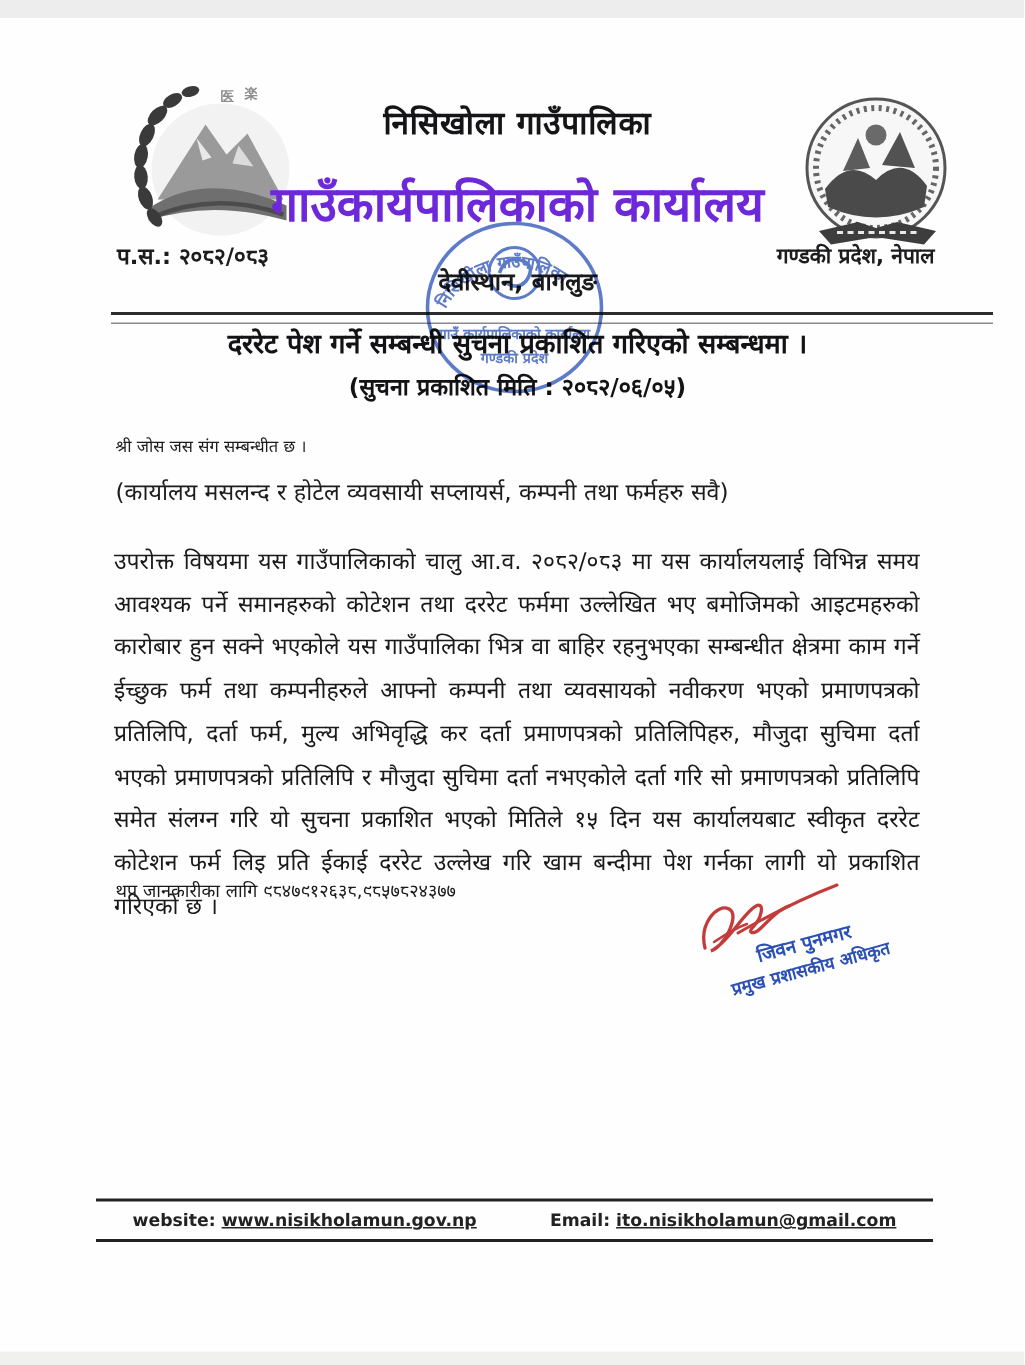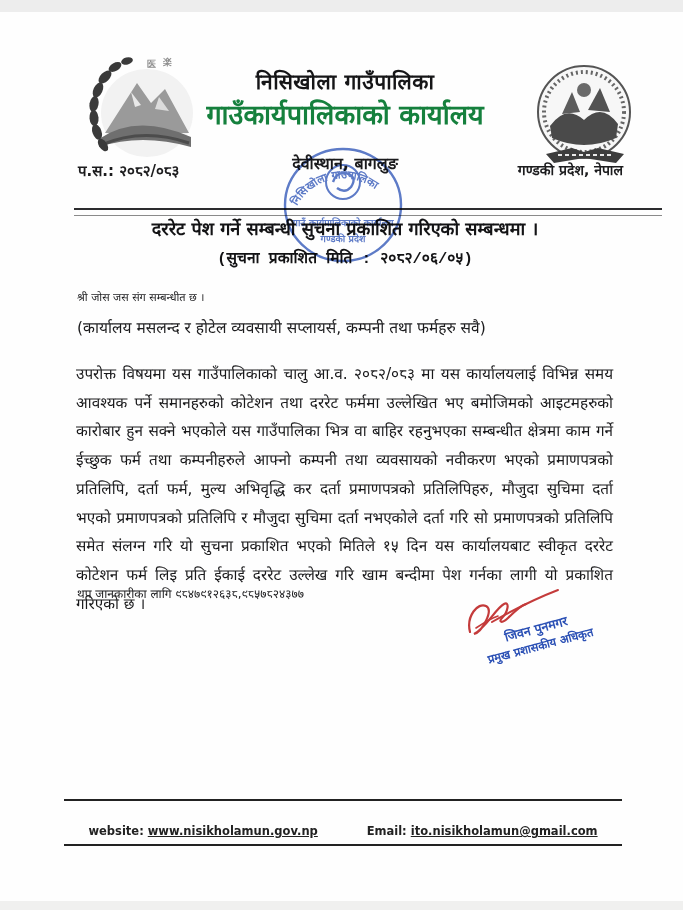--- a/index.html
+++ b/index.html
@@ -11,33 +11,33 @@
   .edge-top{top:0;height:12px;}
   .edge-bottom{top:901px;height:9px;background:#f0f0ef;}
 
   .page{position:absolute;left:0;top:12px;width:683px;height:889px;background:#fefefe;}
 
   
   .logo-left{position:absolute;left:85px;top:43px;width:112px;height:110px;}
   .logo-right{position:absolute;left:532px;top:50px;width:106px;height:120px;}
   .head-center{position:absolute;left:170px;top:55px;width:350px;text-align:center;}
   .muni{font-size:21px;font-weight:bold;letter-spacing:.5px;color:#151517;}
-  .office{font-size:27px;font-weight:bold;margin-top:0;color:#15803d;}
+  .office{font-size:32px;font-weight:bold;margin-top:18px;color:#6d28d9;}
   .loc{font-size:16px;font-weight:bold;margin-top:20px;color:#1a1a1c;}
 
   .ref-no{position:absolute;left:78px;top:148px;font-size:15px;font-weight:bold;}
   .province{position:absolute;right:60px;top:148px;font-size:14px;font-weight:bold;}
   .notice-no{position:absolute;left:78px;top:174px;font-size:14px;font-weight:bold;text-decoration:underline;}
 
   .rule{position:absolute;left:74px;top:196px;width:588px;height:5px;
         border-top:2.5px solid #2c2c2e;border-bottom:1px solid #8a8a8a;}
 
   .subject{position:absolute;left:90px;top:204px;width:510px;text-align:center;}
   .subject-title{font-size:18px;font-weight:bold;color:#131315;}
-  .subject-date{font-size:15.5px;font-weight:bold;margin-top:6px;color:#131315;font-family:Liberation Mono, monospace;}
+  .subject-date{font-size:15.5px;font-weight:bold;margin-top:6px;color:#131315;}
 
   
   .stamp{position:absolute;left:277px;top:130px;width:132px;height:128px;
          opacity:.78;mix-blend-mode:multiply;z-index:6;}
 
   
   .addr1{position:absolute;left:77px;top:277px;font-size:11px;font-weight:normal;}
   .addr2{position:absolute;left:77px;top:304px;font-size:15.5px;font-weight:normal;}
 
   
@@ -49,21 +49,21 @@
   
   .sig-scribble{position:absolute;left:462px;top:576px;width:100px;height:58px;z-index:4;}
   .sig-stamp{position:absolute;left:448px;top:608px;width:180px;text-align:center;
              transform:rotate(-15deg);color:#2b50b5;z-index:3;}
   .sig-name{font-size:12.5px;font-weight:bold;}
   .sig-role{font-size:11.5px;font-weight:bold;margin-top:1px;}
 
   
   .footer{position:absolute;left:64px;top:787px;width:558px;
           border-top:2.5px solid #222;border-bottom:2.5px solid #222;
-          padding:23px 0 6px 0;display:flex;justify-content:space-around;align-items:center;}
+          padding:5px 0 6px 0;display:flex;justify-content:space-around;align-items:center;}
   .footer .pair{font-size:11.5px;font-weight:bold;color:#222;}
   .footer .lnk{text-decoration:underline;font-weight:bold;}
 </style>
 </head>
 <body>
 
 <div class="scan-edge edge-top"></div>
 <div class="scan-edge edge-bottom"></div>
 
 <div class="page">

